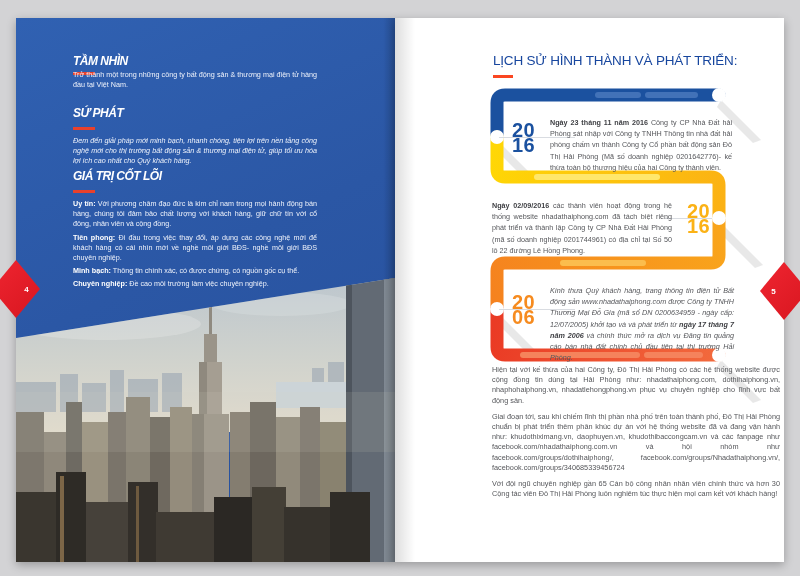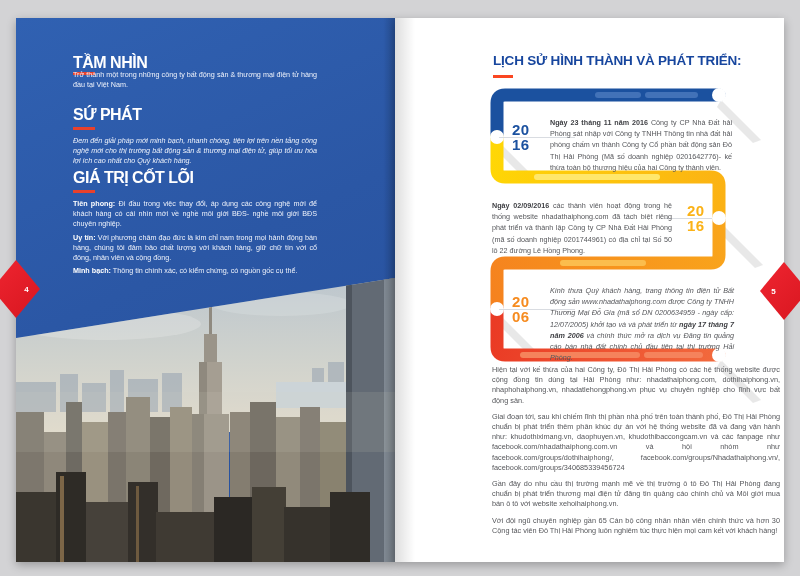--- a/index.html
+++ b/index.html
@@ -9,46 +9,46 @@
   .page{position:absolute;top:18px;height:544px;box-shadow:0 3px 9px rgba(0,0,0,0.28);}
   .page-left{left:16px;width:379px;background:linear-gradient(155deg,#3061b2 0%,#2b57a5 45%,#264f9b 100%);overflow:hidden;}
   .page-right{left:395px;width:389px;background:#ffffff;overflow:hidden;}
   .page-right::before{content:"";position:absolute;left:0;top:0;bottom:0;width:20px;
          background:linear-gradient(to right,rgba(0,0,0,0.13),rgba(0,0,0,0));pointer-events:none;}
   .page-left::after{content:"";position:absolute;right:0;top:0;bottom:0;width:12px;
          background:linear-gradient(to right,rgba(0,0,0,0),rgba(0,0,0,0.16));pointer-events:none;z-index:6;}
 
   
   .lp-block{position:absolute;left:57px;width:244px;color:#ffffff;}
-  .lp-h{font-size:16px;font-weight:700;letter-spacing:-0.5px;color:#ffffff;}
+  .lp-h{font-size:12px;font-weight:700;letter-spacing:-0.5px;color:#ffffff;font-style:italic;}
   .lp-underline{position:absolute;left:57px;width:22px;height:3px;background:#e8412c;}
   .lp-body{font-size:7.2px;line-height:10.2px;text-align:justify;color:#eef2fb;}
   .lp-item{margin:0 0 3px 0;font-size:7.2px;line-height:10.2px;text-align:justify;color:#eef2fb;}
   .lp-item b{font-weight:700;color:#ffffff;}
   .photo-wrap{position:absolute;left:0;top:244px;width:379px;height:300px;
          clip-path:polygon(0 76px,100% 16px,100% 100%,0 100%);}
   .photo-wrap svg{display:block;}
 
   
   .diamond{position:absolute;width:48px;height:58px;z-index:9;
          background:linear-gradient(135deg,#ef2531 0%,#d8161f 100%);
          clip-path:polygon(50% 0,100% 50%,50% 100%,0 50%);}
   .diamond-left{left:-8px;top:260px;}
   .diamond-right{left:760px;top:262px;}
   .diamond span{position:absolute;top:50%;transform:translate(-50%,-50%);
          color:#ffffff;font-size:8px;font-weight:700;}
   .diamond-left span{left:72%;}
   .diamond-right span{left:28%;}
 
   
-  .rp-title{position:absolute;left:98px;top:35px;font-size:13.5px;font-weight:700;
+  .rp-title{position:absolute;left:98px;top:35px;font-size:13.5px;font-weight:400;
          letter-spacing:-0.2px;color:#17469e;}
   .rp-underline{position:absolute;left:98px;top:57px;width:20px;height:3px;background:#fa4621;}
   .tl-svg{position:absolute;left:0;top:0;}
-  .year{position:absolute;width:30px;font-size:15px;line-height:14.5px;font-weight:700;letter-spacing:0.5px;}
+  .year{position:absolute;width:30px;font-size:20px;line-height:14.5px;font-weight:700;letter-spacing:0.5px;}
   .y1{left:117px;top:105px;color:#1b519f;}
   .y2{left:292px;top:186px;color:#fbb216;}
   .y3{left:117px;top:277px;color:#f68b1f;}
   .year-line{position:absolute;height:1px;background:#d9dce1;}
   .yl1{left:104px;top:119px;width:76px;}
   .yl2{left:270px;top:200px;width:47px;}
   .yl3{left:104px;top:291px;width:76px;}
   .tl-text{position:absolute;font-size:7.2px;line-height:11.2px;text-align:justify;color:#55565a;}
   .tl-text b{font-weight:700;color:#3e3f43;}
   .t1{left:155px;top:99px;width:182px;}
@@ -70,23 +70,24 @@
     <div class="lp-block lp-body" style="top:52px;">Trở thành một trong những công ty bất động sản &amp; thương mại điện tử hàng đầu tại Việt Nam.</div>
 
     <div class="lp-block lp-h" style="top:88px;">SỨ PHÁT</div>
     <div class="lp-underline" style="top:109px;"></div>
     <div class="lp-block lp-body" style="top:118px;font-style:italic;">Đem đến giải pháp mới minh bạch, nhanh chóng, tiện lợi trên nền tảng công nghệ mới cho thị trường bất động sản &amp; thương mại điện tử, giúp tối ưu hóa lợi ích cao nhất cho Quý khách hàng.</div>
 
     <div class="lp-block lp-h" style="top:151px;">GIÁ TRỊ CỐT LÕI</div>
     <div class="lp-underline" style="top:172px;"></div>
 
     <div class="lp-block" style="top:181px;">
+      <p class="lp-item"><b>Uy tín:</b><span> Với phương châm đạo đức là kim chỉ nam trong mọi hành động bán hàng, chúng tôi đảm bảo chất lượng với khách hàng, giữ chữ tín với cổ đông, nhân viên và cộng đồng.</span></p>
       <p class="lp-item"><b>Tiên phong:</b><span> Đi đầu trong việc thay đổi, áp dụng các công nghệ mới để khách hàng có cái nhìn mới về nghề môi giới BĐS- nghề môi giới BĐS chuyên nghiệp.</span></p>
-      <p class="lp-item"><b>Uy tín:</b><span> Với phương châm đạo đức là kim chỉ nam trong mọi hành động bán hàng, chúng tôi đảm bảo chất lượng với khách hàng, giữ chữ tín với cổ đông, nhân viên và cộng đồng.</span></p>
-      <p class="lp-item"><b>Minh bạch:</b><span> Thông tin chính xác, có kiểm chứng, có nguồn gốc cụ thể.</span></p>
+      <p class="lp-item"><b>Minh bạch:</b><span> Thông tin chính xác, có được chứng, có nguồn gốc cụ thể.</span></p>
+      <p class="lp-item"><b>Chuyên nghiệp:</b><span> Đề cao môi trường làm việc chuyên nghiệp.</span></p>
     </div>
 
     <div class="photo-wrap">
       <svg width="379" height="300" viewBox="0 0 379 300" preserveAspectRatio="none">
         <defs>
           <linearGradient id="sky" x1="0" y1="0" x2="0" y2="1">
             <stop offset="0" stop-color="#b9c4ce"></stop>
             <stop offset="0.55" stop-color="#cfd2cd"></stop>
             <stop offset="1" stop-color="#e2dccd"></stop>
           </linearGradient>
@@ -221,21 +222,20 @@
       <div>06</div>
     </div>
 
     <div class="tl-text t1"><b>Ngày 23 tháng 11 năm 2016</b><span> Công ty CP Nhà Đất hải Phòng sát nhập với Công ty TNHH Thông tin nhà đất hải phòng chấm vn thành Công ty Cổ phần bất động sản Đô Thị Hải Phòng (Mã số doanh nghiệp 0201642776)- kế thừa toàn bộ thương hiệu của hai Công ty thành viên.</span></div>
     <div class="tl-text t2"><b>Ngày 02/09/2016</b><span> các thành viên hoạt động trong hệ thống website nhadathaiphong.com đã tách biệt riêng phát triển và thành lập Công ty CP Nhà Đất Hải Phòng (mã số doanh nghiệp 0201744961) có địa chỉ tại Số 50 lô 22 đường Lê Hồng Phong.</span></div>
     <div class="tl-text t3"><span>Kính thưa Quý khách hàng, trang thông tin điện tử Bất động sản www.nhadathaiphong.com được Công ty TNHH Thương Mại Đỗ Gia (mã số DN 0200634959 - ngày cấp: 12/07/2005) khởi tạo và và phát triển từ </span><b>ngày 17 tháng 7 năm 2006</b><span> và chính thức mở ra dịch vụ Đăng tin quảng cáo bán nhà đất chính chủ đầu tiên tại thị trường Hải Phòng.</span></div>
 
     <div class="rp-paras">
       <p>Hiện tại với kế thừa của hai Công ty, Đô Thị Hải Phòng có các hệ thống website được cộng đồng tin dùng tại Hải Phòng như: nhadathaiphong.com, dothihaiphong.vn, nhaphohaiphong.vn, nhadatlehongphong.vn phục vụ chuyên nghiệp cho lĩnh vực bất động sản.</p>
       <p>Giai đoạn tới, sau khi chiếm lĩnh thị phần nhà phố trên toàn thành phố, Đô Thị Hải Phòng chuẩn bị phát triển thêm phân khúc dự án với hệ thống website đã và đang vận hành như: khudothiximang.vn, daophuyen.vn, khudothibaccongcam.vn và các fanpage như facebook.com/nhadathaiphong.com.vn và hội nhóm như facebook.com/groups/dothihaiphong/, facebook.com/groups/Nhadathaiphong.vn/, facebook.com/groups/340685339456724</p>
-      <p>Gần đây do nhu cầu thị trường mạnh mẽ về thị trường ô tô Đô Thị Hải Phòng đang chuẩn bị phát triển thương mại điện tử đăng tin quảng cáo chính chủ và Môi giới mua bán ô tô với website xehoihaiphong.vn.</p>
       <p>Với đội ngũ chuyên nghiệp gần 65 Cán bộ công nhân nhân viên chính thức và hơn 30 Cộng tác viên Đô Thị Hải Phòng luôn nghiêm túc thực hiện mọi cam kết với khách hàng!</p>
     </div>
   </div>
 
   <div class="diamond diamond-left">
     <span>4</span>
   </div>
   <div class="diamond diamond-right">
     <span>5</span>
   </div>

